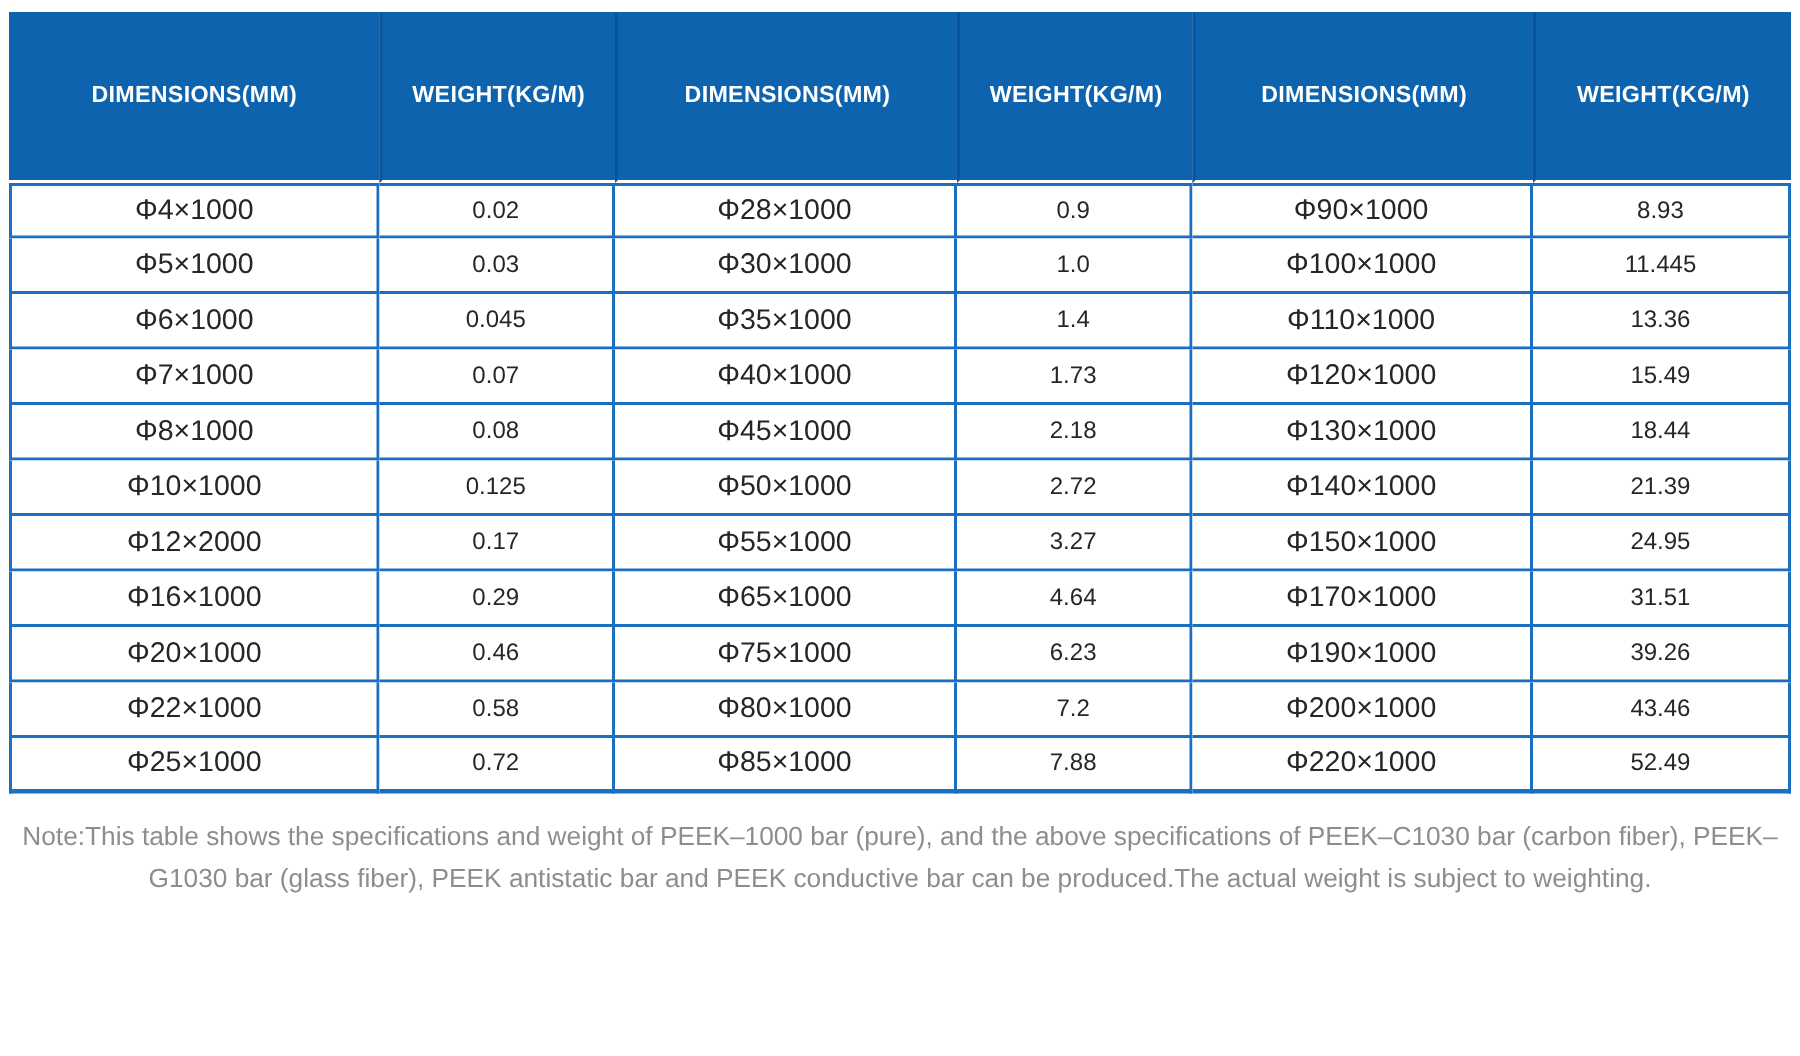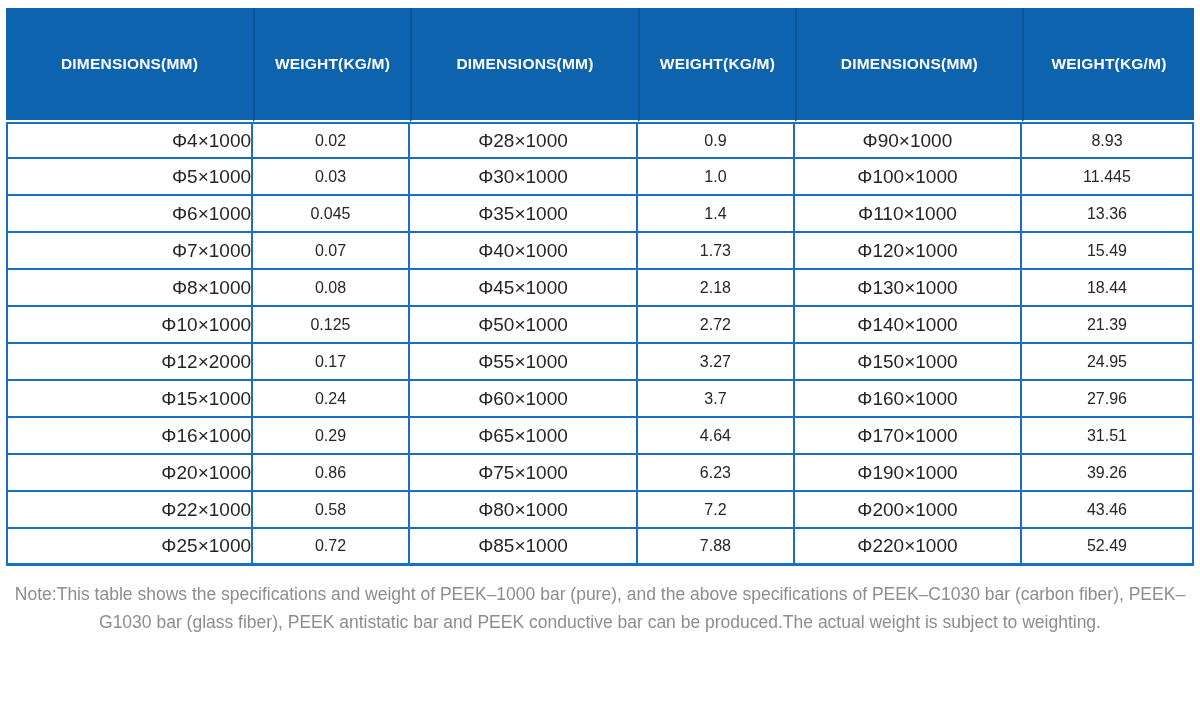--- a/index.html
+++ b/index.html
@@ -51,21 +51,21 @@
 
   tbody td {
     background: #ffffff;
     color: var(--cell_text);
     height: 37px;
     text-align: center;
     vertical-align: middle;
     border-right: 2px solid var(--border);
     border-bottom: 2px solid var(--border);
   }
-  tbody td:first-child { border-left: 2px solid var(--border); text-align: right; }
+  tbody td:first-child { border-left: 2px solid var(--border); }
   tbody tr:first-child td { border-top: 2px solid var(--border); }
   tbody tr:last-child td { border-bottom-width: 3px; }
 
   td.dim { font-size: 19px; }
   td.wt  { font-size: 16px; }
 
   .note {
     margin: 14px 2px 0 2px;
     color: var(--note_text);
     font-size: 17.5px;
@@ -148,38 +148,30 @@
         </tr>
         <tr>
           <td class="dim">Φ12×2000</td>
           <td class="wt">0.17</td>
           <td class="dim">Φ55×1000</td>
           <td class="wt">3.27</td>
           <td class="dim">Φ150×1000</td>
           <td class="wt">24.95</td>
         </tr>
         <tr>
-          <td class="dim">Φ15×1000</td>
-          <td class="wt">0.24</td>
-          <td class="dim">Φ60×1000</td>
-          <td class="wt">3.7</td>
-          <td class="dim">Φ160×1000</td>
-          <td class="wt">27.96</td>
-        </tr>
-        <tr>
           <td class="dim">Φ16×1000</td>
           <td class="wt">0.29</td>
           <td class="dim">Φ65×1000</td>
           <td class="wt">4.64</td>
           <td class="dim">Φ170×1000</td>
           <td class="wt">31.51</td>
         </tr>
         <tr>
           <td class="dim">Φ20×1000</td>
-          <td class="wt">0.86</td>
+          <td class="wt">0.46</td>
           <td class="dim">Φ75×1000</td>
           <td class="wt">6.23</td>
           <td class="dim">Φ190×1000</td>
           <td class="wt">39.26</td>
         </tr>
         <tr>
           <td class="dim">Φ22×1000</td>
           <td class="wt">0.58</td>
           <td class="dim">Φ80×1000</td>
           <td class="wt">7.2</td>

